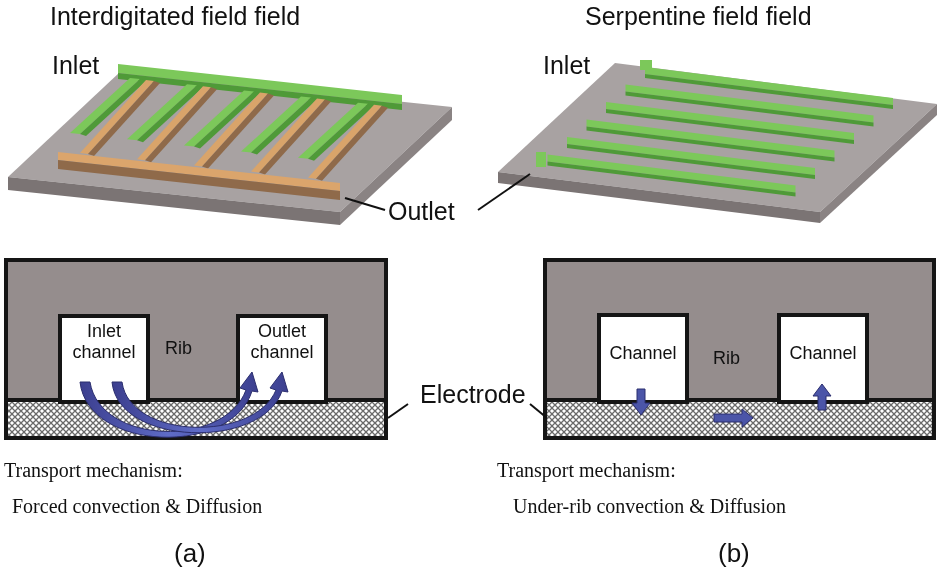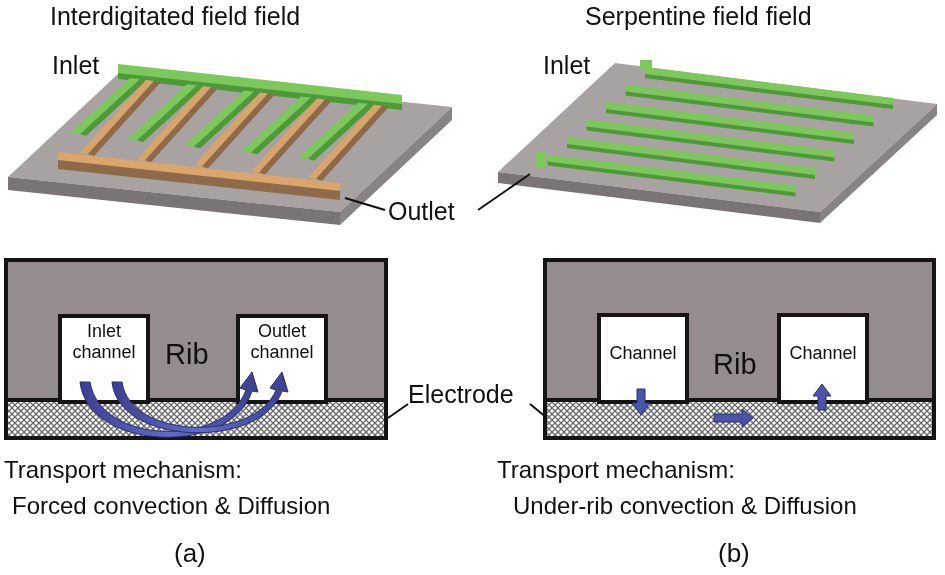--- a/index.html
+++ b/index.html
@@ -2,22 +2,22 @@
 <html><head>
   <meta charset="utf-8">
   <style>
     html, body { margin: 0; padding: 0; background: #ffffff; }
     body { width: 945px; height: 575px; position: relative; overflow: hidden;
            font-family: "Liberation Sans", sans-serif; color: #111; }
     .abs { position: absolute; }
     .title { font-size: 25px; white-space: nowrap; }
     .lbl { font-size: 25px; white-space: nowrap; }
     .small { font-size: 18px; line-height: 21px; text-align: center; }
-    .rib { font-size: 29px; }
-    .caption { font-size: 24px; white-space: nowrap; line-height: 32px; }
+    .rib { font-size: 18px; }
+    .caption { font-size: 20px; white-space: nowrap; line-height: 32px; font-family: Liberation Serif, serif; }
     .panel-letter { font-size: 26px; }
     svg { position: absolute; left: 0; top: 0; }
   </style>
 </head>
 <body>
 
 <svg width="945" height="575" viewBox="0 0 945 575">
   <defs>
     <pattern id="hatch" width="6" height="6" patternUnits="userSpaceOnUse">
       <rect width="6" height="6" fill="#ffffff"></rect>
@@ -134,21 +134,21 @@
 <div class="abs small" style="left:62px; top:321px; width:84px;">
   <div>Inlet</div>
   <div>channel</div>
 </div>
 <div class="abs rib" style="left:165px; top:338px;">Rib</div>
 <div class="abs small" style="left:240px; top:321px; width:84px;">
   <div>Outlet</div>
   <div>channel</div>
 </div>
 
-<div class="abs lbl" style="left:408px; top:380px;">Electrode</div>
+<div class="abs lbl" style="left:420px; top:380px;">Electrode</div>
 
 <div class="abs small" style="left:601px; top:343px; width:84px;">Channel</div>
 <div class="abs rib" style="left:713px; top:348px;">Rib</div>
 <div class="abs small" style="left:781px; top:343px; width:84px;">Channel</div>
 
 <div class="abs caption" style="left:4px; top:454px;">Transport mechanism:</div>
 <div class="abs caption" style="left:4px; top:490px;margin-left:8px;">Forced convection &amp; Diffusion</div>
 <div class="abs caption" style="left:497px; top:454px;">Transport mechanism:</div>
 <div class="abs caption" style="left:497px; top:490px;margin-left:16px;">Under-rib convection &amp; Diffusion</div>
 

